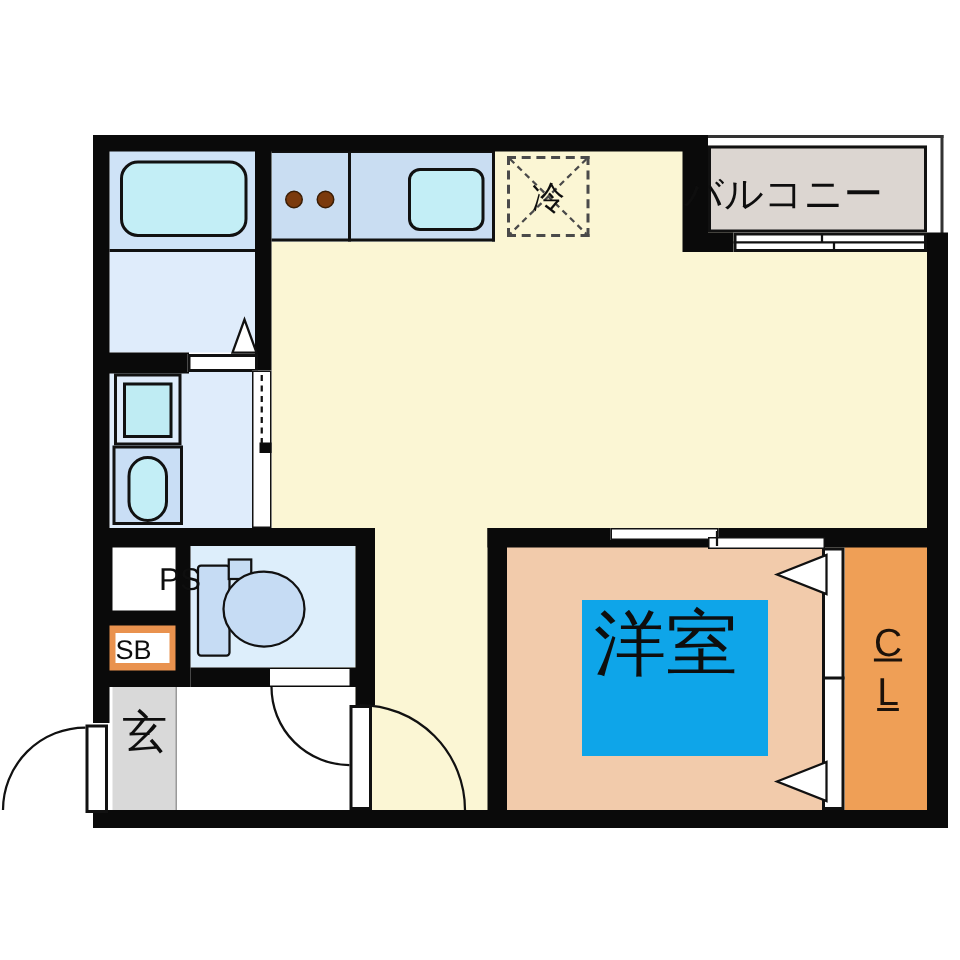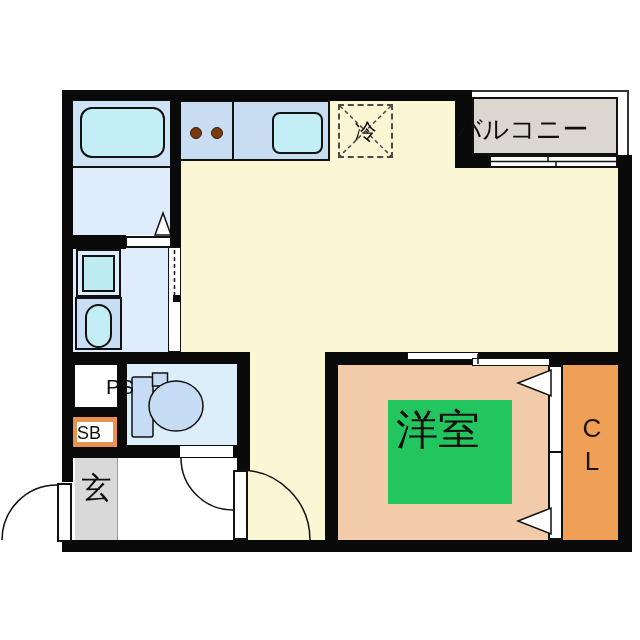--- a/index.html
+++ b/index.html
@@ -96,29 +96,29 @@
     <line x1="174.5" y1="250" x2="174.5" y2="299" stroke="#111" stroke-width="1.5" stroke-dasharray="4,3"></line>
     <g stroke="#111" stroke-width="1.5">
       <line x1="489" y1="161.5" x2="618" y2="161.5"></line>
       <line x1="548" y1="156" x2="548" y2="161.5"></line>
       <line x1="556" y1="161.5" x2="556" y2="167"></line>
     </g>
     <line x1="478" y1="354" x2="478" y2="364" stroke="#111" stroke-width="1.5"></line>
   </svg>
 
 
-  <div class="abs" style="left:388px;top:400px;width:124px;height:104px;background:#22c55e;padding:7px 0 0 8px;font-size:42px;line-height:45px;color:#0e0e0e;">
+  <div class="abs" style="left:388px;top:400px;width:124px;height:104px;background:#0ea5e9;padding:7px 0 0 8px;font-size:48px;line-height:45px;color:#0e0e0e;">
     <div>洋室</div>
   </div>
 
   <div class="abs lbl" style="left:456px;top:112px;width:146px;text-align:left;font-size:26px;">バルコニー</div>
 
   <div class="abs lbl" style="left:338px;top:117px;width:55px;text-align:center;font-size:22px;">冷</div>
 
-  <div class="abs" style="left:579px;top:412px;width:26px;font-size:26px;line-height:33px;color:#1c120a;word-break:break-all;text-align:center;">CL</div>
+  <div class="abs" style="left:579px;top:412px;width:26px;font-size:26px;line-height:33px;color:#1c120a;word-break:break-all;text-align:center;text-decoration:underline;">CL</div>
 
   <div class="abs lbl" style="left:78px;top:375px;font-size:21px;margin-left:28px;">PS</div>
 
   <div class="abs lbl" style="left:77px;top:423px;width:36px;text-align:left;font-size:18px;">SB</div>
 
   <div class="abs lbl" style="left:75px;top:468px;width:43px;text-align:center;font-size:30px;">玄</div>
 
 </div>
 
 </body></html>

